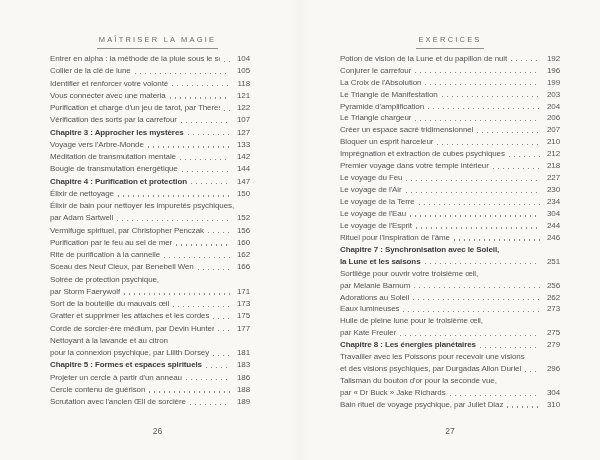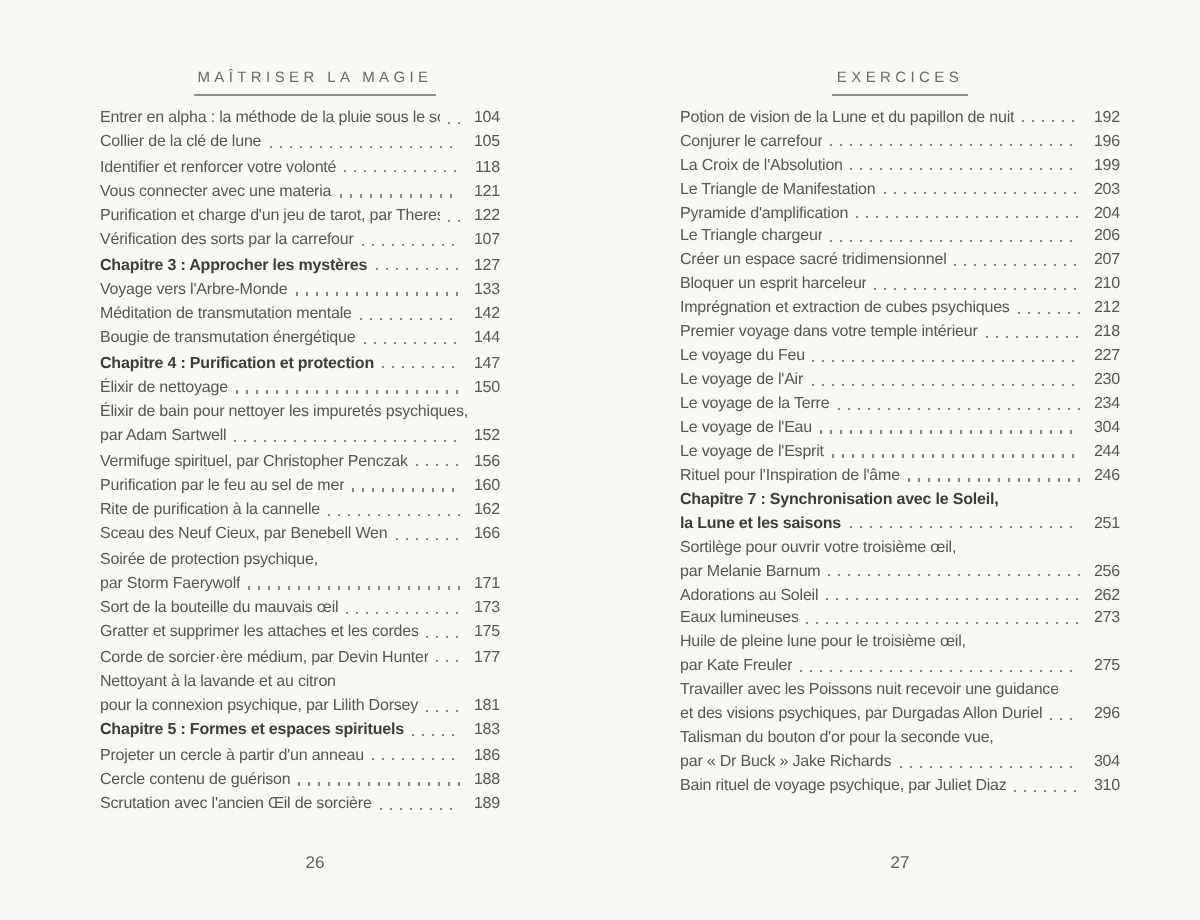--- a/index.html
+++ b/index.html
@@ -362,22 +362,27 @@
           <span class="pagenum">273</span>
         </div>
         <div class="toc-row">
           <span class="title">Huile de pleine lune pour le troisième œil,</span>
         </div>
         <div class="toc-row">
           <span class="title">par Kate Freuler</span>
           <span class="leader"></span>
           <span class="pagenum">275</span>
         </div>
-        <div class="toc-row">
-          <span class="title">Travailler avec les Poissons nuit recevoir une guidance</span>
+        <div class="toc-row chapter">
+          <span class="title">Chapitre 8 : Les énergies planétaires</span>
+          <span class="leader"></span>
+          <span class="pagenum">279</span>
+        </div>
+        <div class="toc-row">
+          <span class="title">Travailler avec les Poissons pour recevoir une visions</span>
         </div>
         <div class="toc-row">
           <span class="title">et des visions psychiques, par Durgadas Allon Duriel</span>
           <span class="leader"></span>
           <span class="pagenum">296</span>
         </div>
         <div class="toc-row">
           <span class="title">Talisman du bouton d'or pour la seconde vue,</span>
         </div>
         <div class="toc-row">

